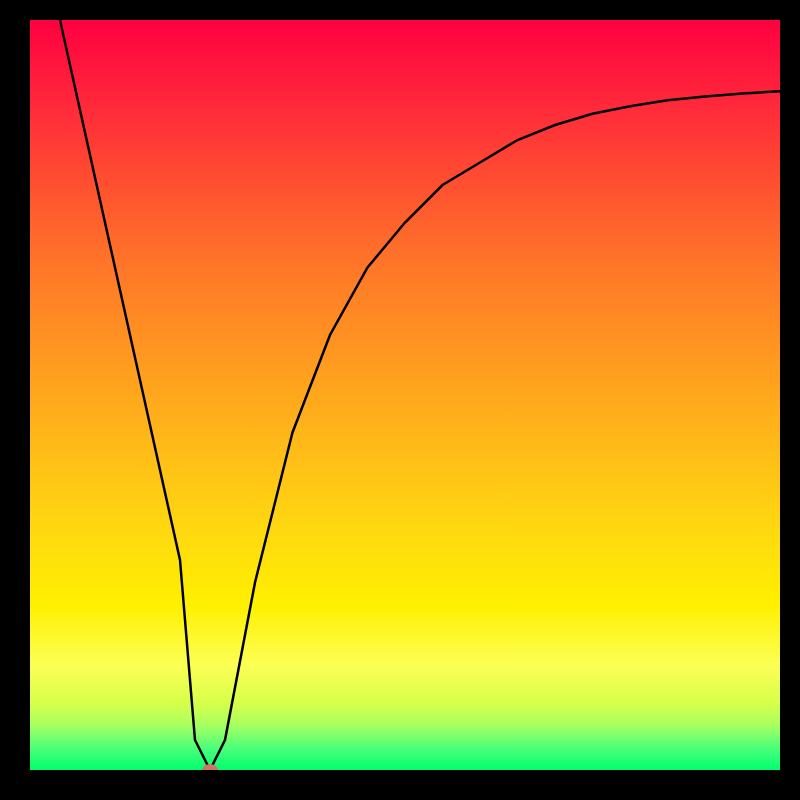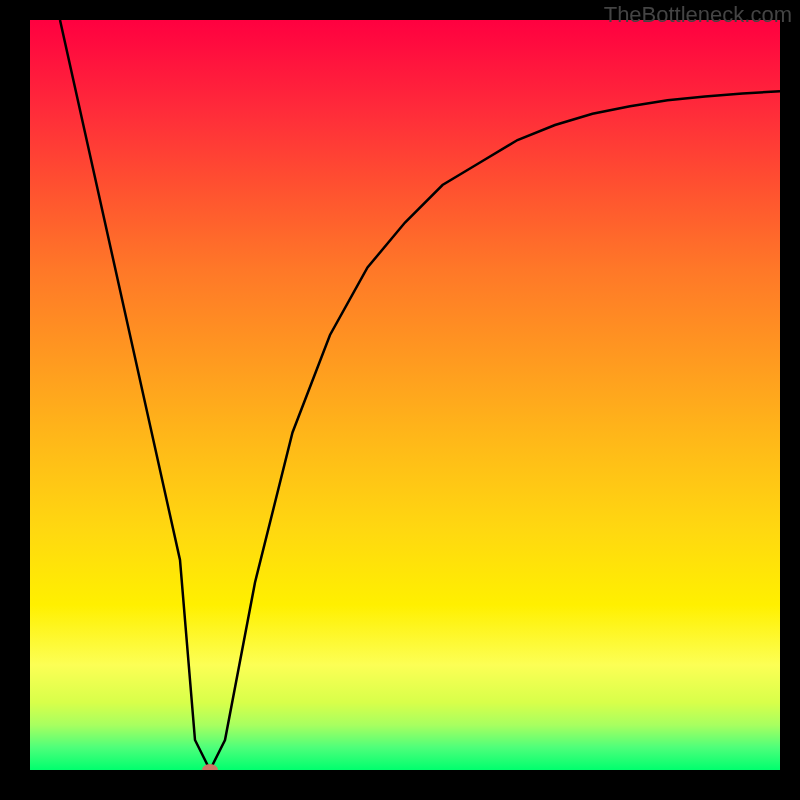--- a/index.html
+++ b/index.html
@@ -57,21 +57,20 @@
   .marker {
     fill: #cc7766;
     stroke: none;
   }
 </style>
 </head>
 <body>
 
 <div class="container">
 
-  <div class="watermark">TheBottleneck.com</div>
 
   <div class="plot-area">
     <svg class="curve-svg" viewBox="0 0 750 750" preserveAspectRatio="none">
       <path id="curve-path" class="curve-path" d="M30.0 0.0 L60.0 135.0 L90.0 270.0 L120.0 405.0 L150.0 540.0 L165.0 720.0 L180.0 750.0 L195.0 720.0 L225.0 562.5 L262.5 412.5 L300.0 315.0 L337.5 247.5 L375.0 202.5 L412.5 165.0 L450.0 142.5 L487.5 120.0 L525.0 105.0 L562.5 93.8 L600.0 86.3 L637.5 80.3 L675.0 76.5 L712.5 73.5 L750.0 71.3"></path>
       <ellipse id="marker-dot" class="marker" cx="180.0" cy="750.0" rx="8" ry="6" fill="#cc7766"></ellipse>
     </svg>
   </div>
 
 </div>
 

